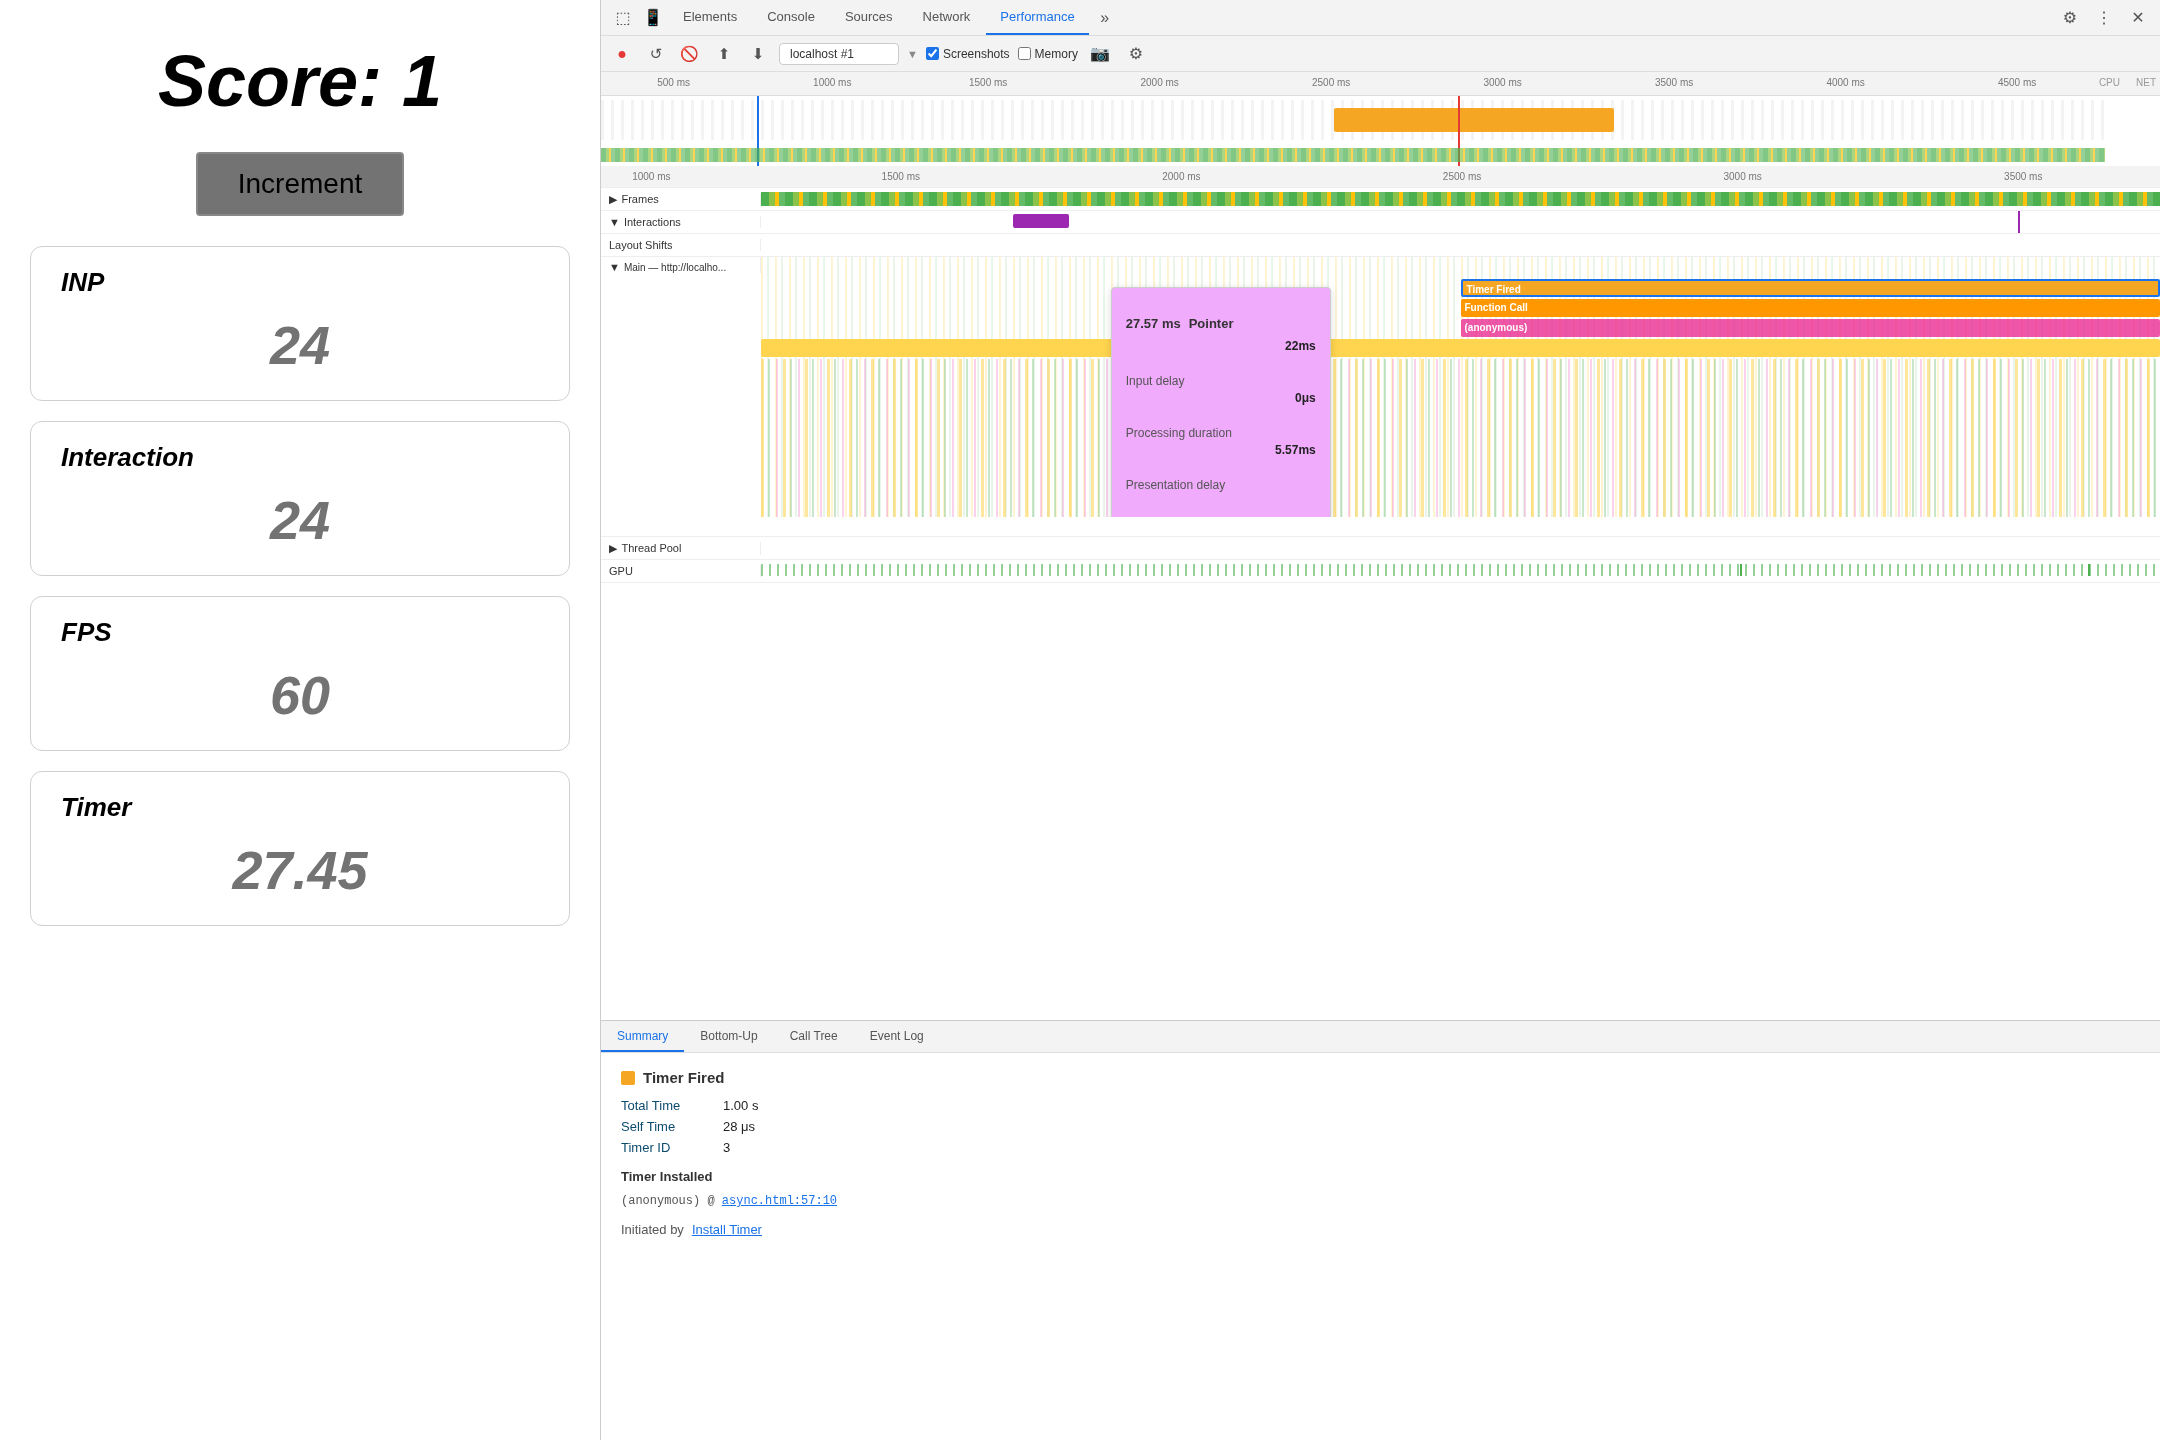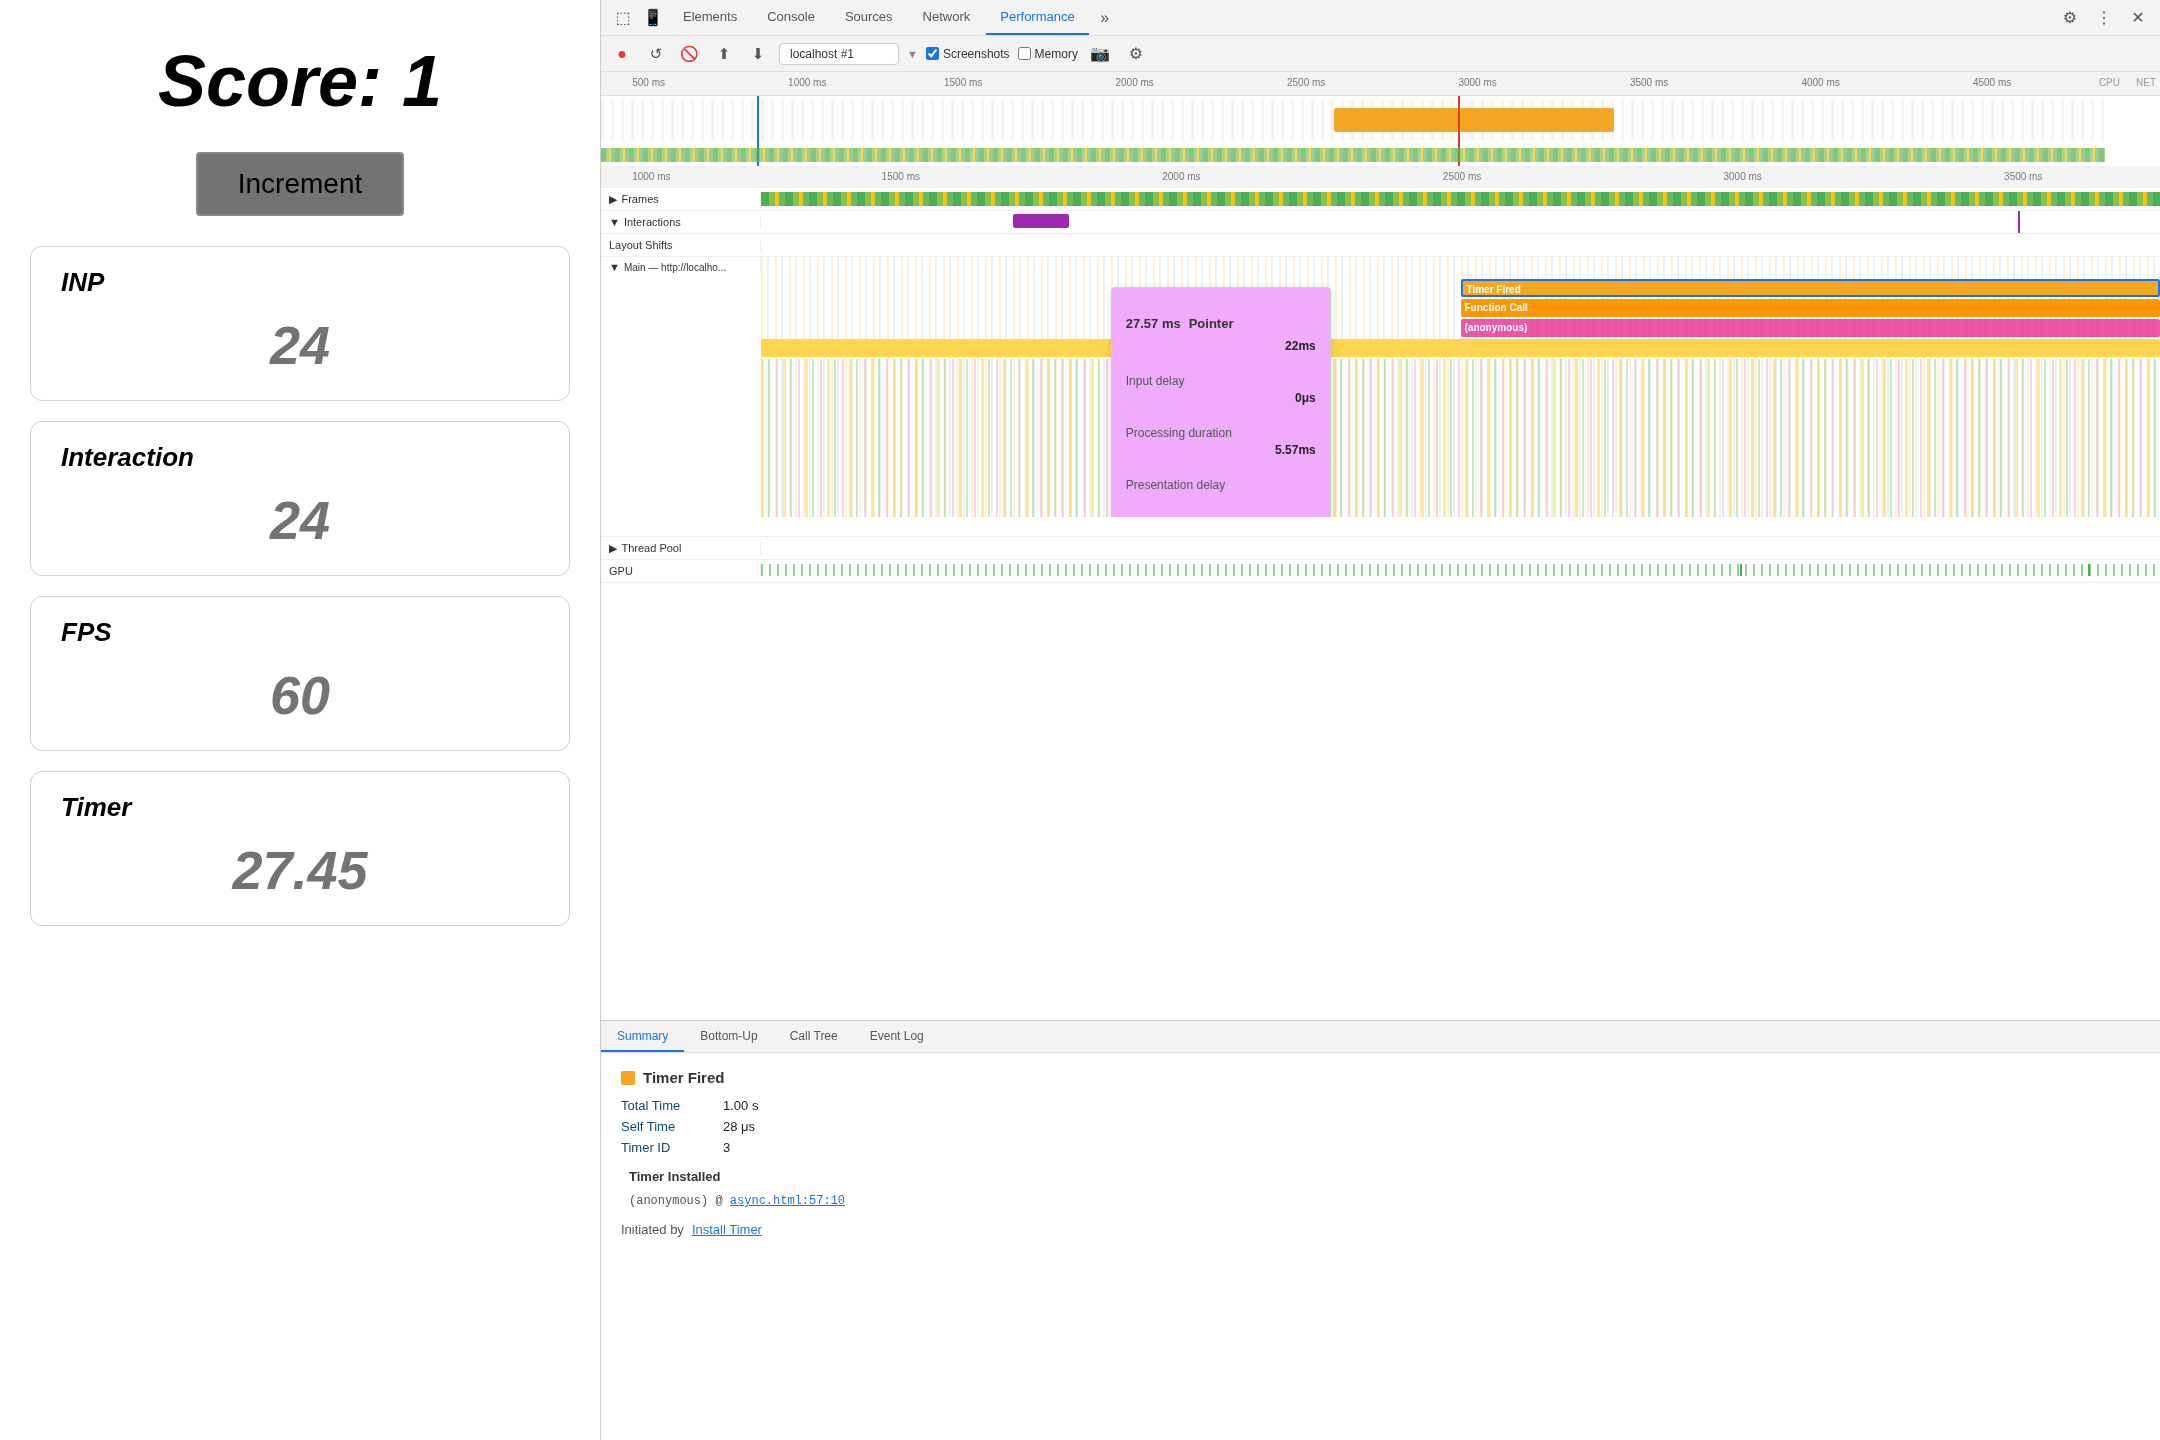--- a/index.html
+++ b/index.html
@@ -179,20 +179,21 @@
       gap: 0;
       position: relative;
       overflow: hidden;
     }
 
     .ruler-mark {
       position: absolute;
       font-size: 10px;
       color: #777;
       top: 5px;
+      margin-left: 25px;
     }
 
     .timeline-overview {
       height: 70px;
       position: relative;
       background: #fff;
       overflow: hidden;
     }
 
     .yellow-blob {
@@ -357,21 +358,20 @@
       gap: 12px;
       margin-bottom: 6px;
       font-size: 13px;
     }
 
     .summary-row-key { color: #0c4a6e; min-width: 90px; }
     .summary-row-val { color: #222; font-weight: 500; }
 
     .summary-section {
       margin-top: 14px;
-      margin-left: 8px;
     }
 
     .summary-section-title {
       font-size: 13px;
       font-weight: 600;
       margin-bottom: 6px;
       color: #333;
     }
 
     .code-line {

